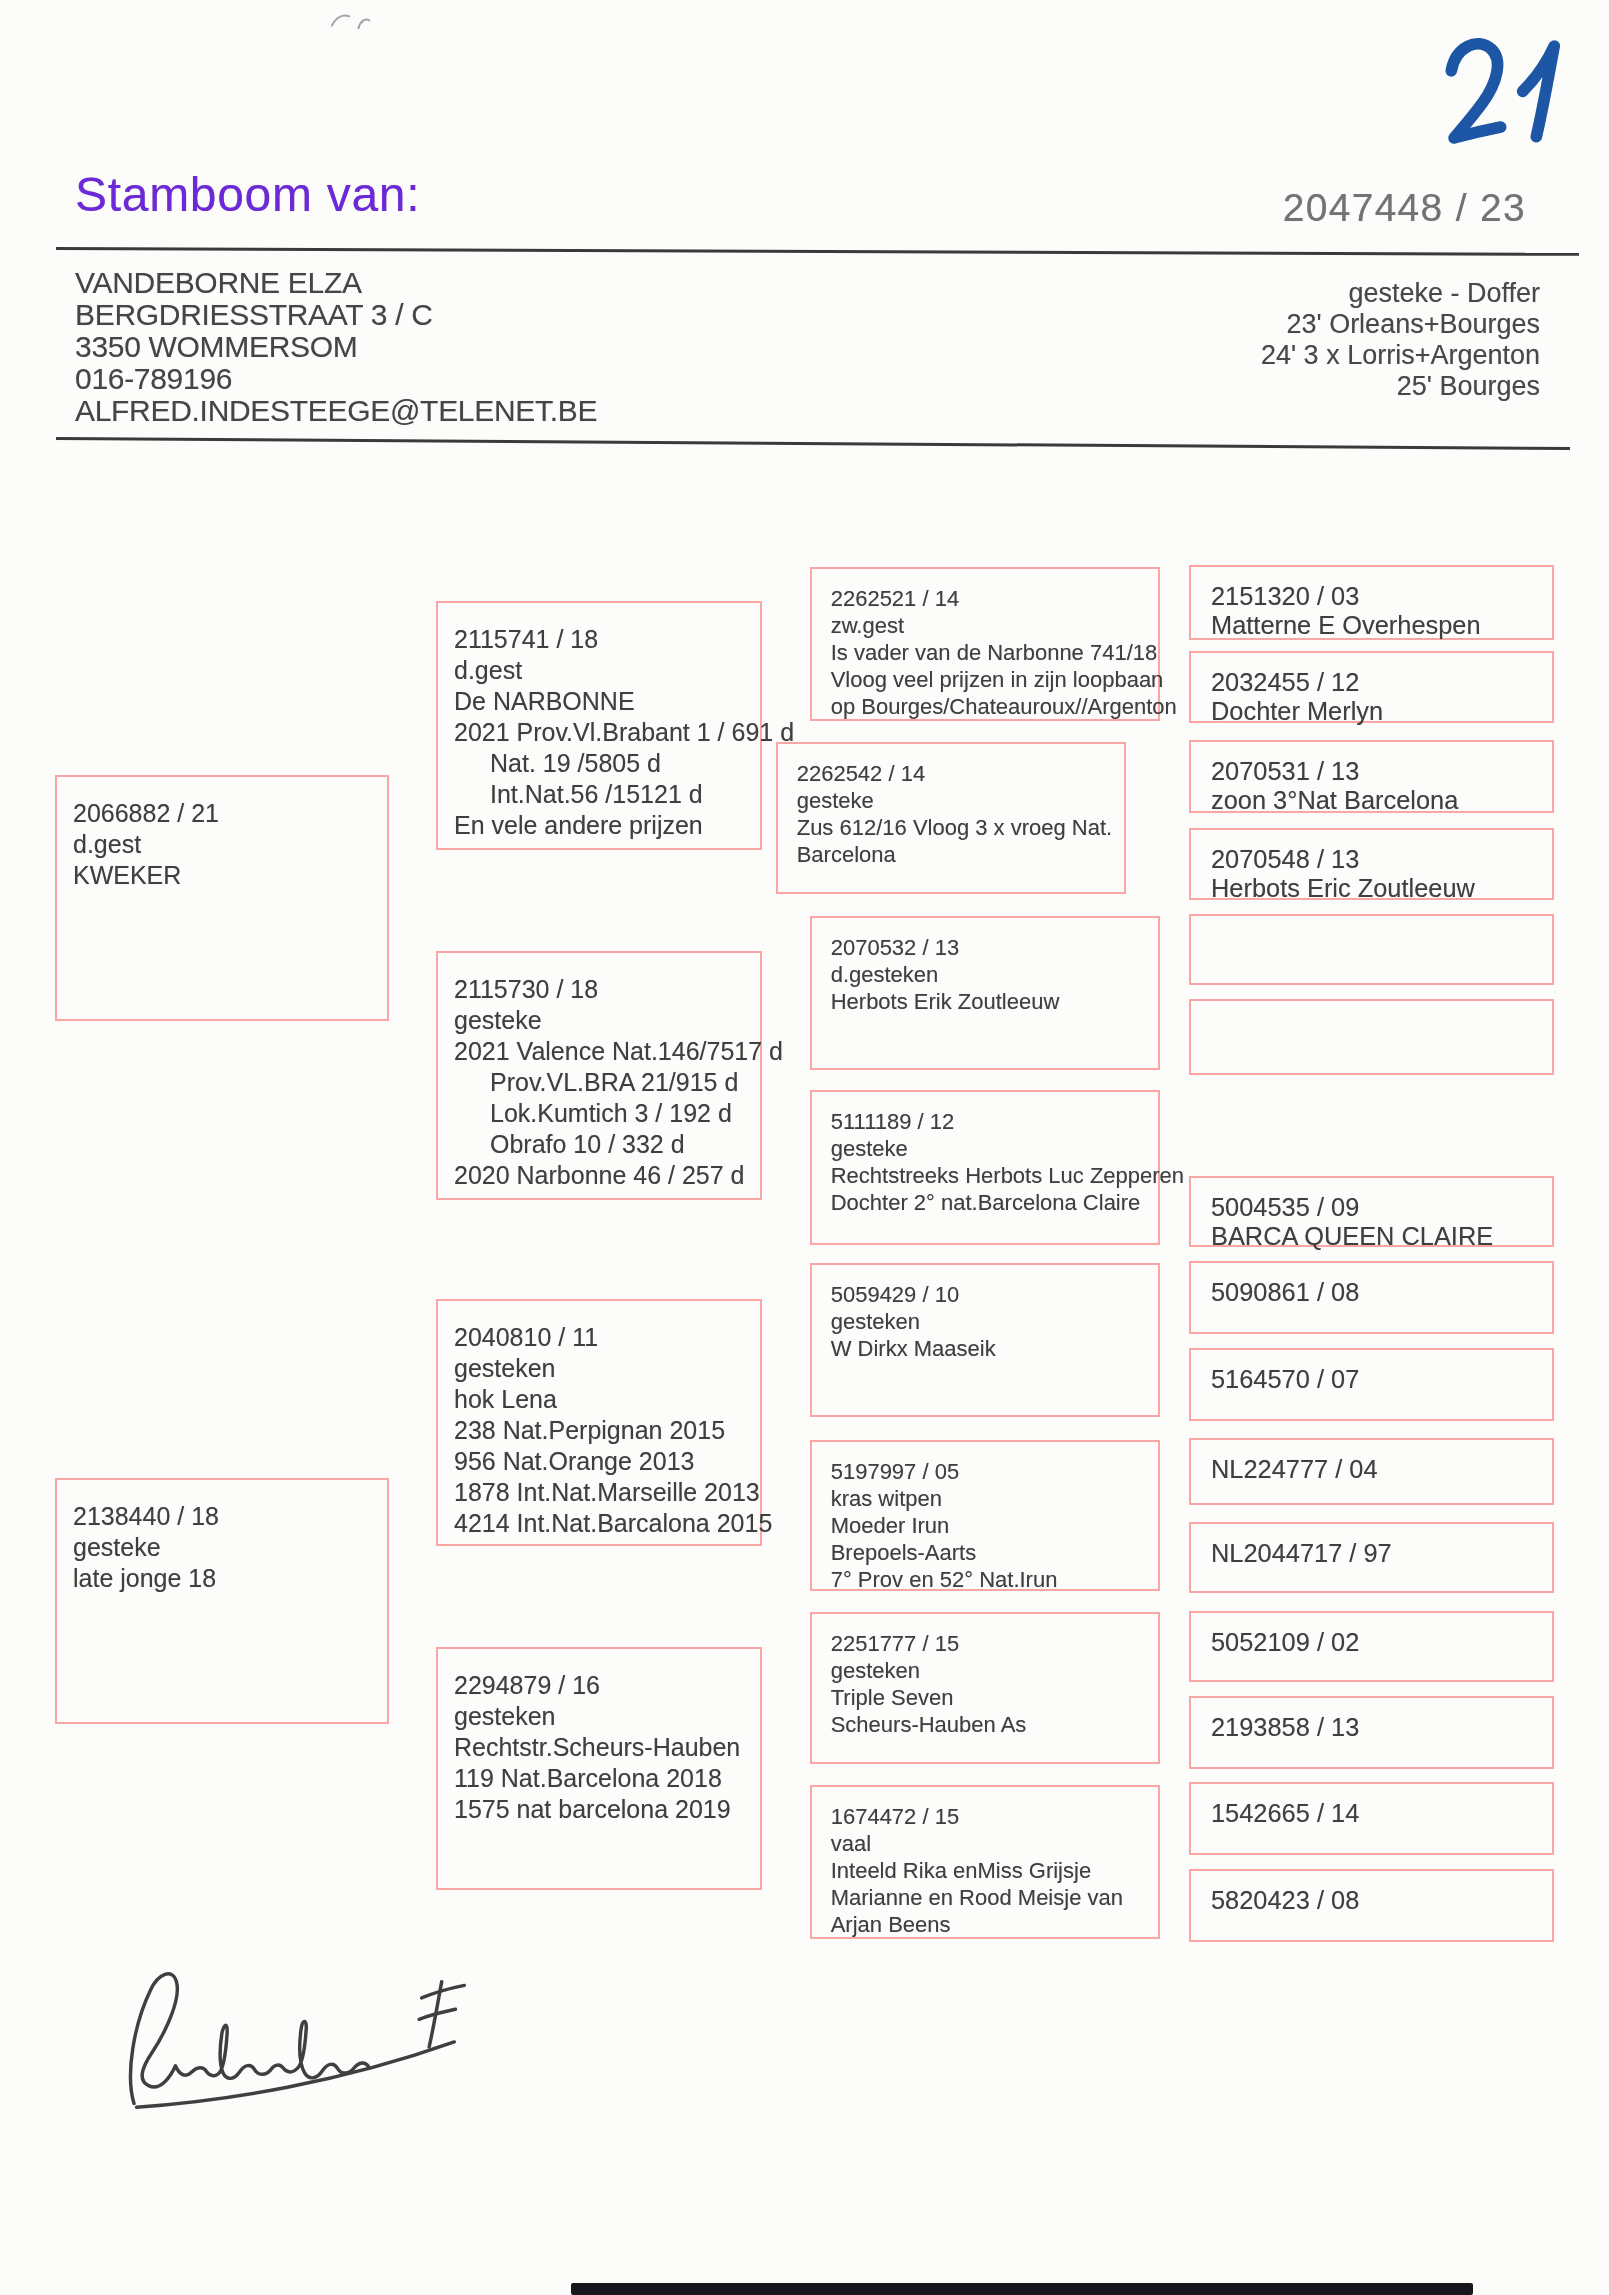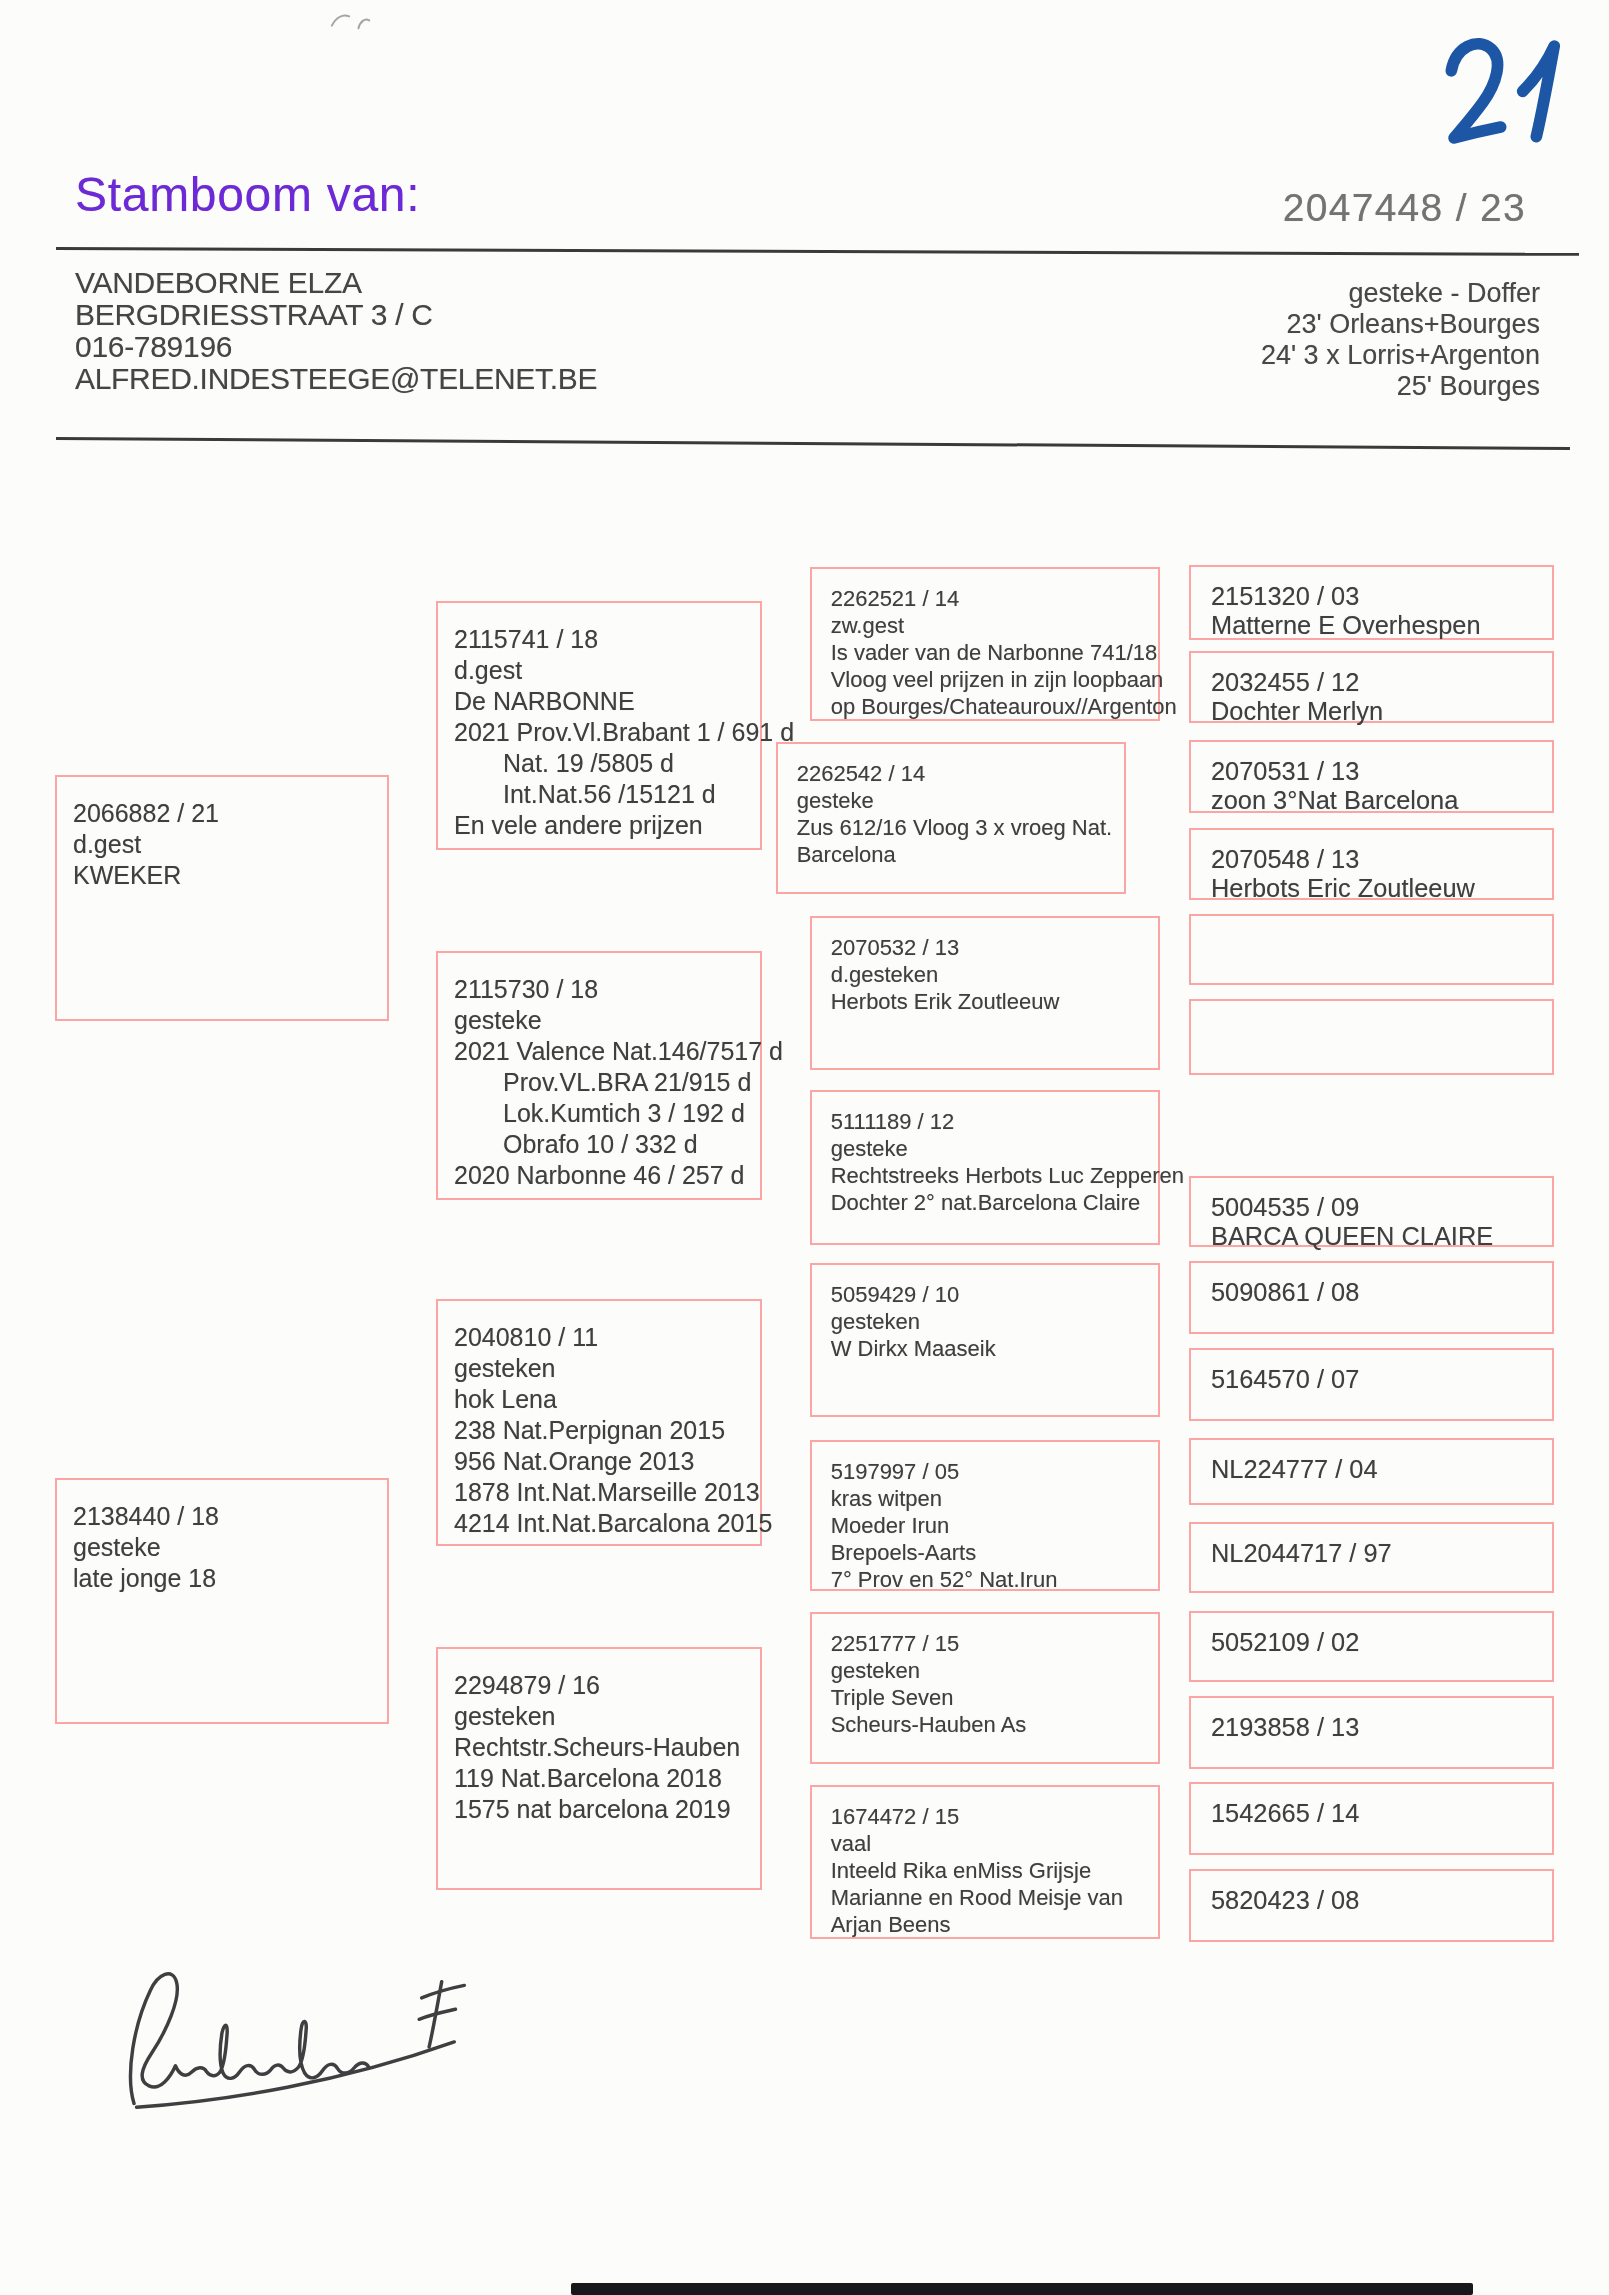--- a/index.html
+++ b/index.html
@@ -42,21 +42,21 @@
     border:2px solid #fca5a5;
     box-sizing:border-box;
     background:transparent;
     white-space:nowrap;
     overflow:visible;
   }
   .g1,.g2{font-size:25px;line-height:31px;padding:21.4px 4px 0 16px;}
   .g3{font-size:22px;line-height:27px;padding:16px 2.7px 0 18.7px;}
   .g4{font-size:25.4px;line-height:29px;padding:14.7px 2.7px 0 20px;}
   .pbox div{white-space:nowrap;}
-  .indent{margin-left:49px;}
+  .indent{margin-left:36px;}
   .bottom-bar{
     position:absolute;left:571px;top:2283px;width:902px;height:12px;
     background:#18181c;border-radius:2px;
   }
 </style>
 </head>
 <body>
 
 <div class="page">
 
@@ -70,20 +70,21 @@
     <path d="M44 26 C46 16 54 10 60 14"></path>
   </svg>
 
   <div class="title t">Stamboom van:</div>
   <div class="ring t">2047448 / 23</div>
   <div class="rule rule1"></div>
 
   <div class="owner t">
     <div>VANDEBORNE ELZA</div>
     <div>BERGDRIESSTRAAT 3 / C</div>
+    <div>3350 WOMMERSOM</div>
     <div>016-789196</div>
     <div>ALFRED.INDESTEEGE@TELENET.BE</div>
   </div>
 
   <div class="notes t">
     <div>gesteke - Doffer</div>
     <div>23' Orleans+Bourges</div>
     <div>24' 3 x Lorris+Argenton</div>
     <div>25' Bourges</div>
   </div>

